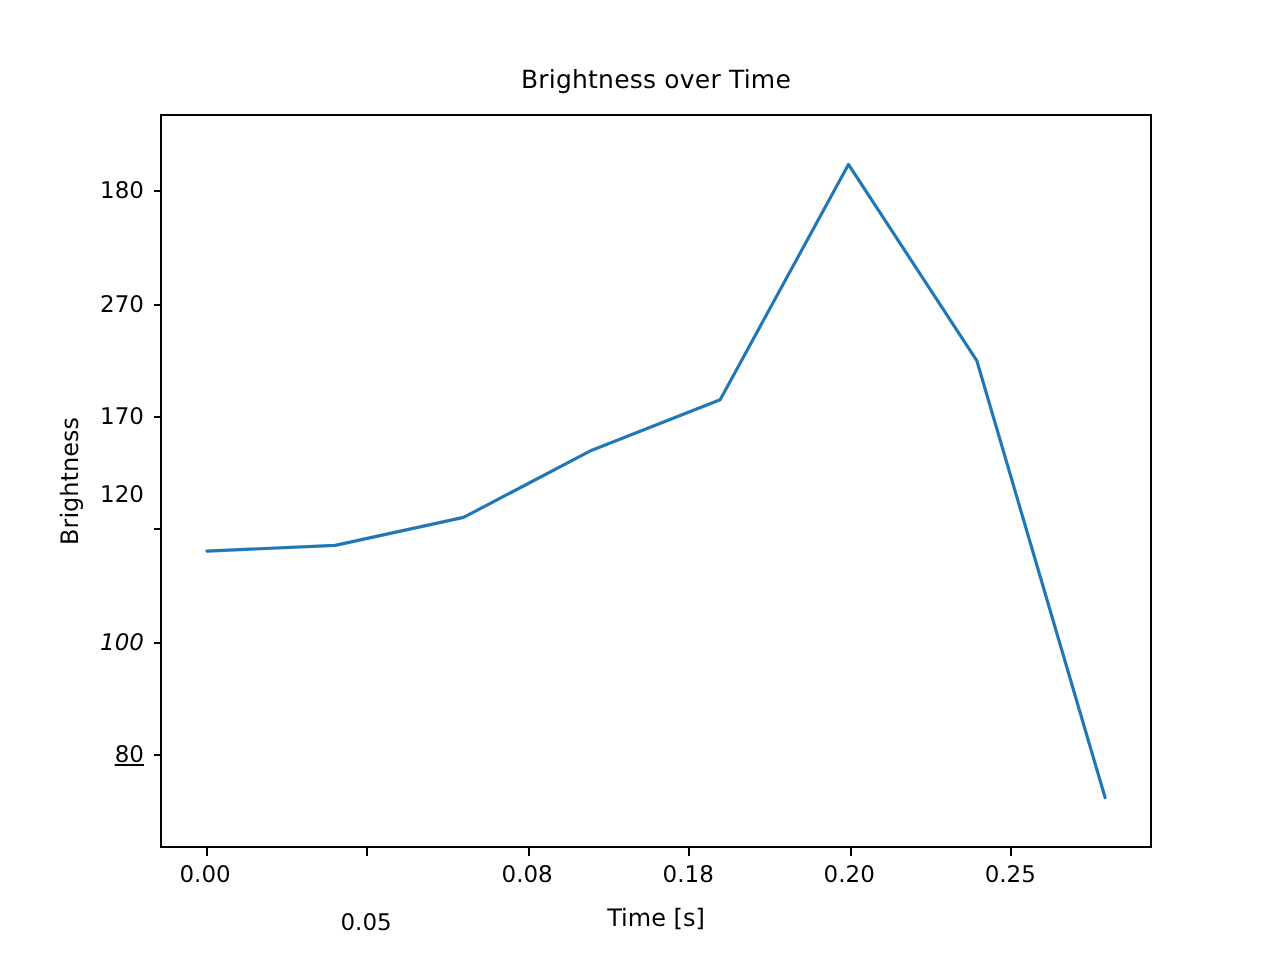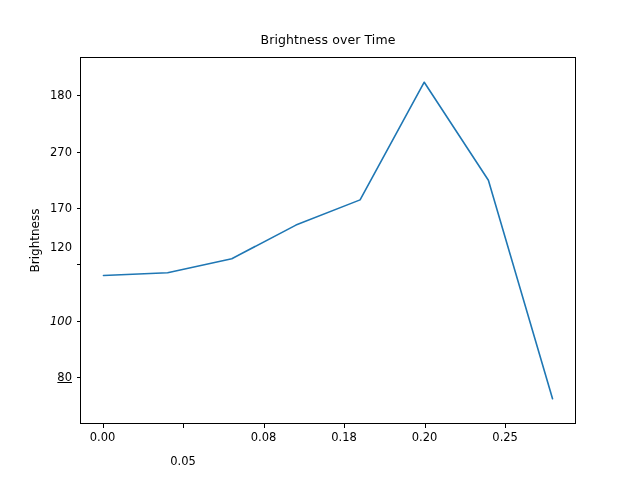--- a/index.html
+++ b/index.html
@@ -133,16 +133,17 @@
     </div>
   <div id="xtick-labels">
       <div class="tick-label xtick-label" style="left: 102.55px; top: 430px;">0.00</div>
       <div class="tick-label xtick-label" style="left: 183.06px; top: 454px;">0.05</div>
       <div class="tick-label xtick-label" style="left: 263.58px; top: 430px;">0.08</div>
       <div class="tick-label xtick-label" style="left: 344.1px; top: 430px;">0.18</div>
       <div class="tick-label xtick-label" style="left: 424.62px; top: 430px;">0.20</div>
       <div class="tick-label xtick-label" style="left: 505.14px; top: 430px;">0.25</div>
     </div>
 
+  <div id="xlabel">Time [s]</div>
 
   <div id="ylabel">Brightness</div>
 
 </div>
 
 </body></html>

